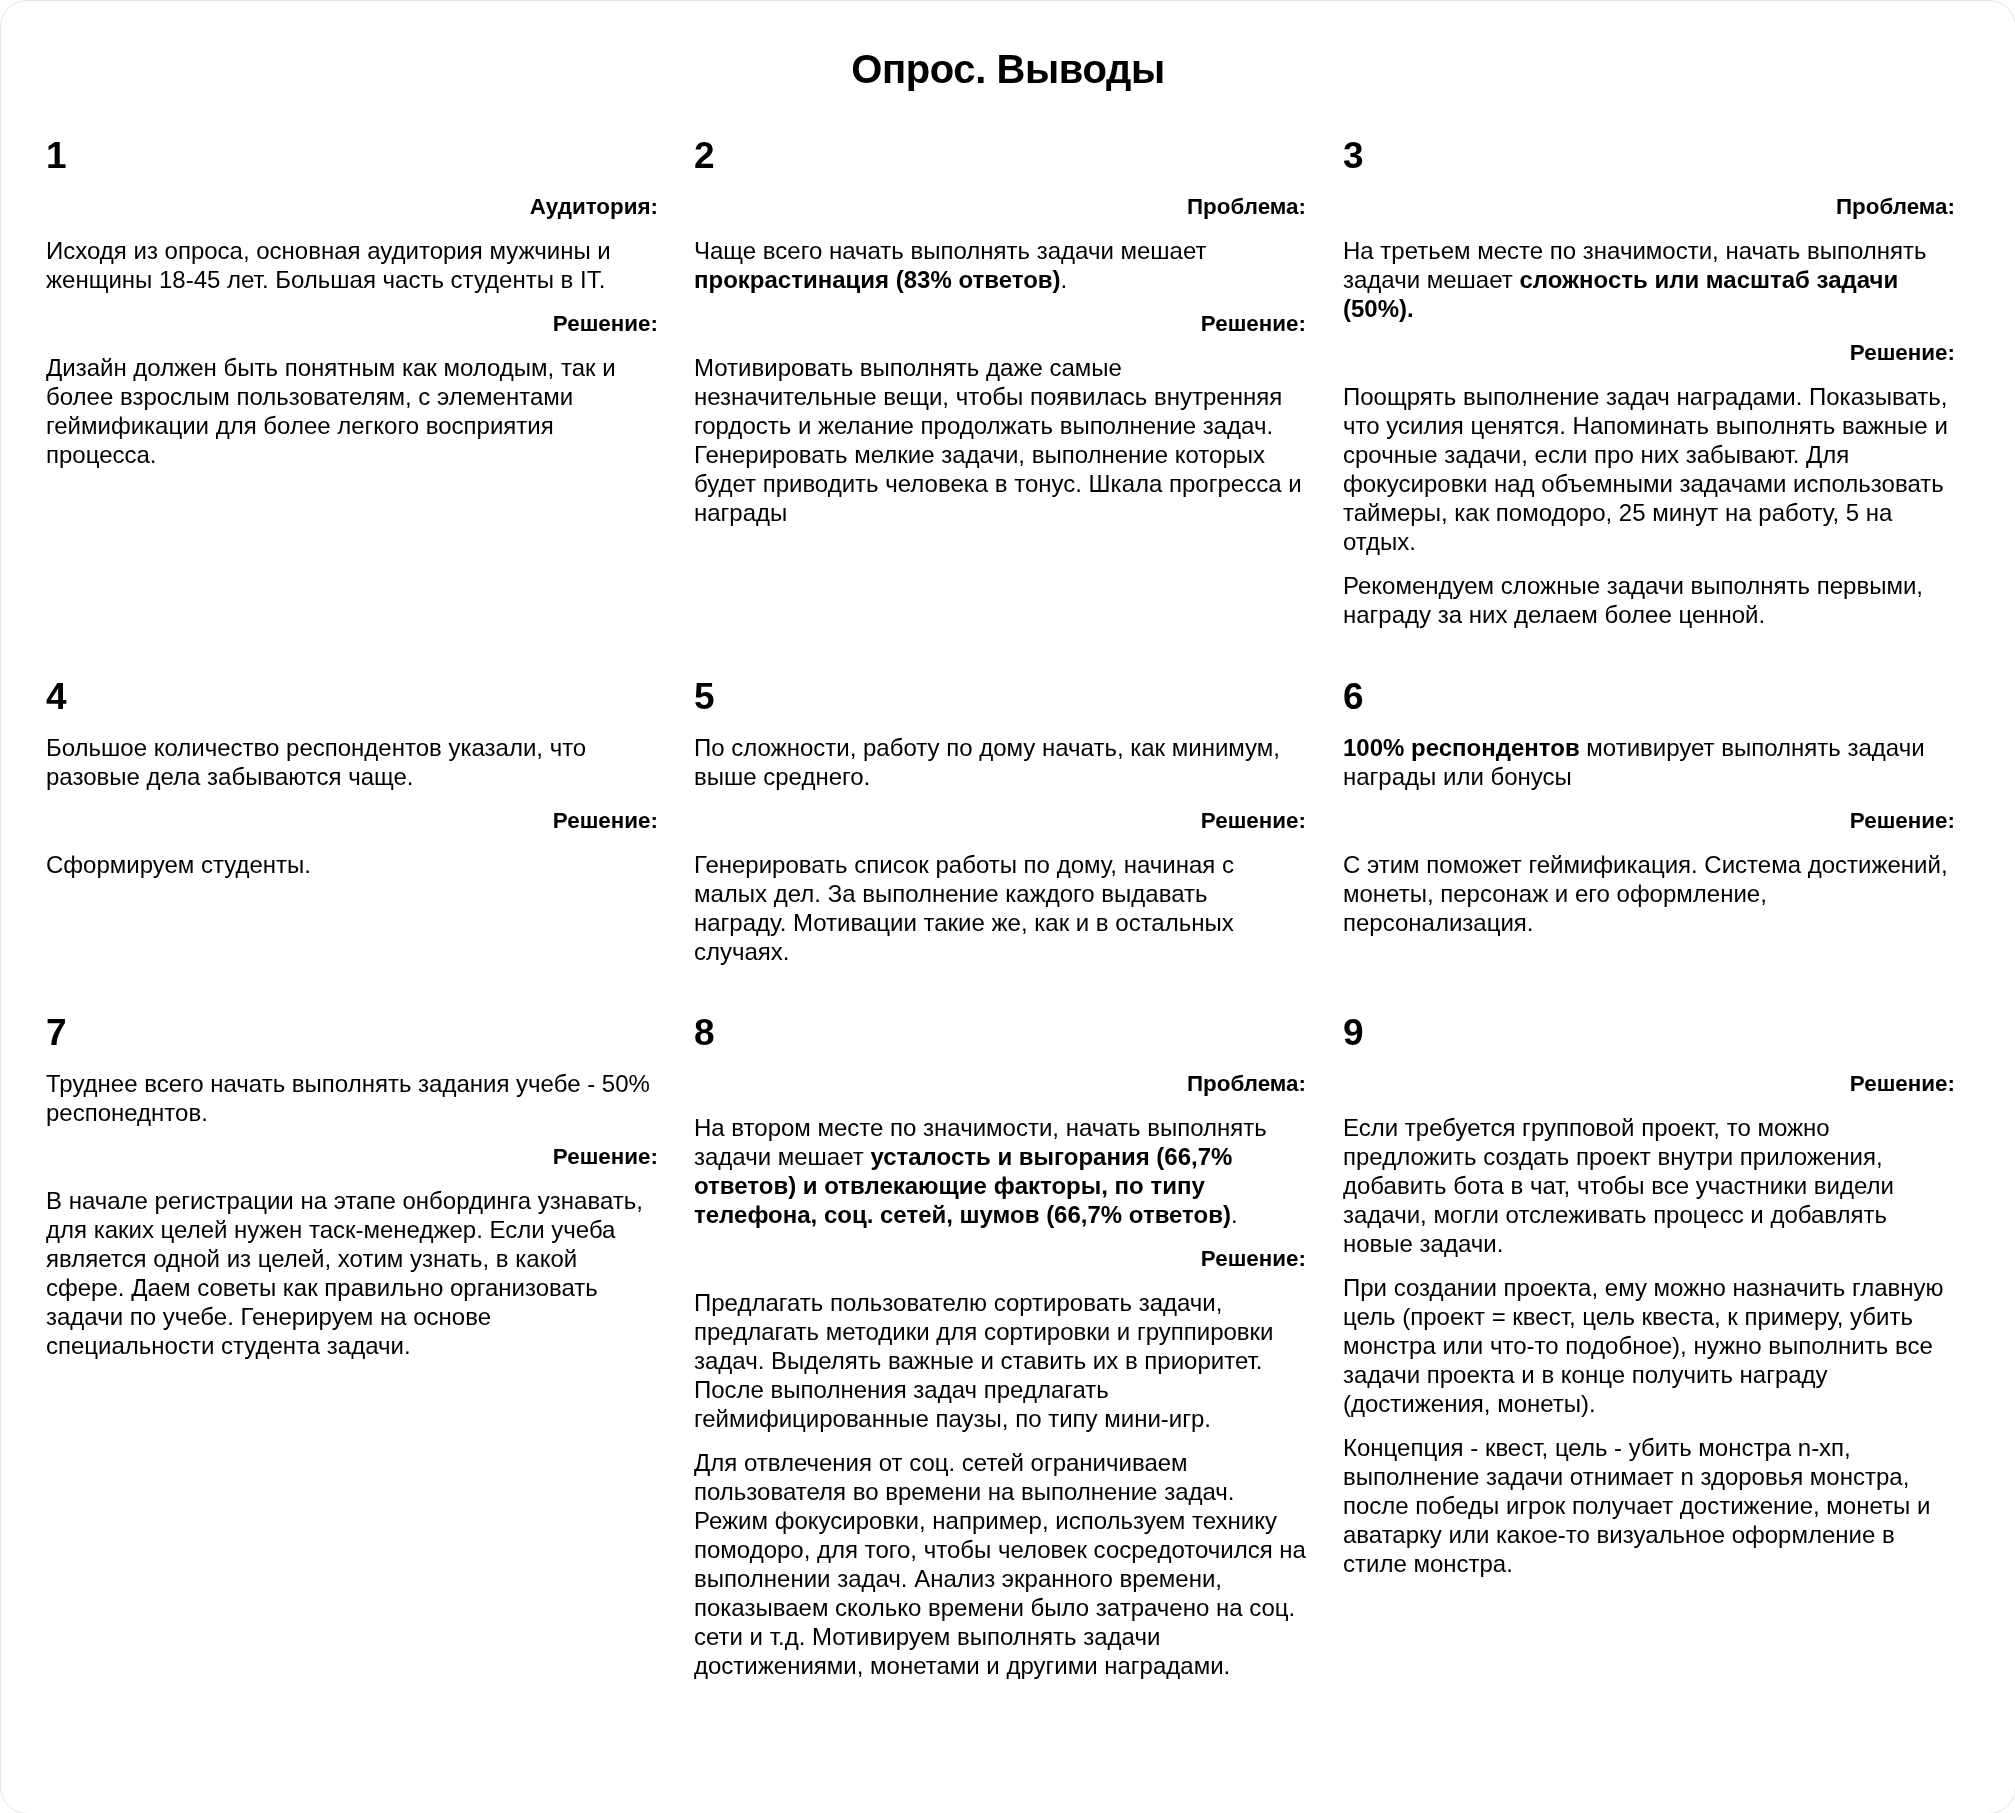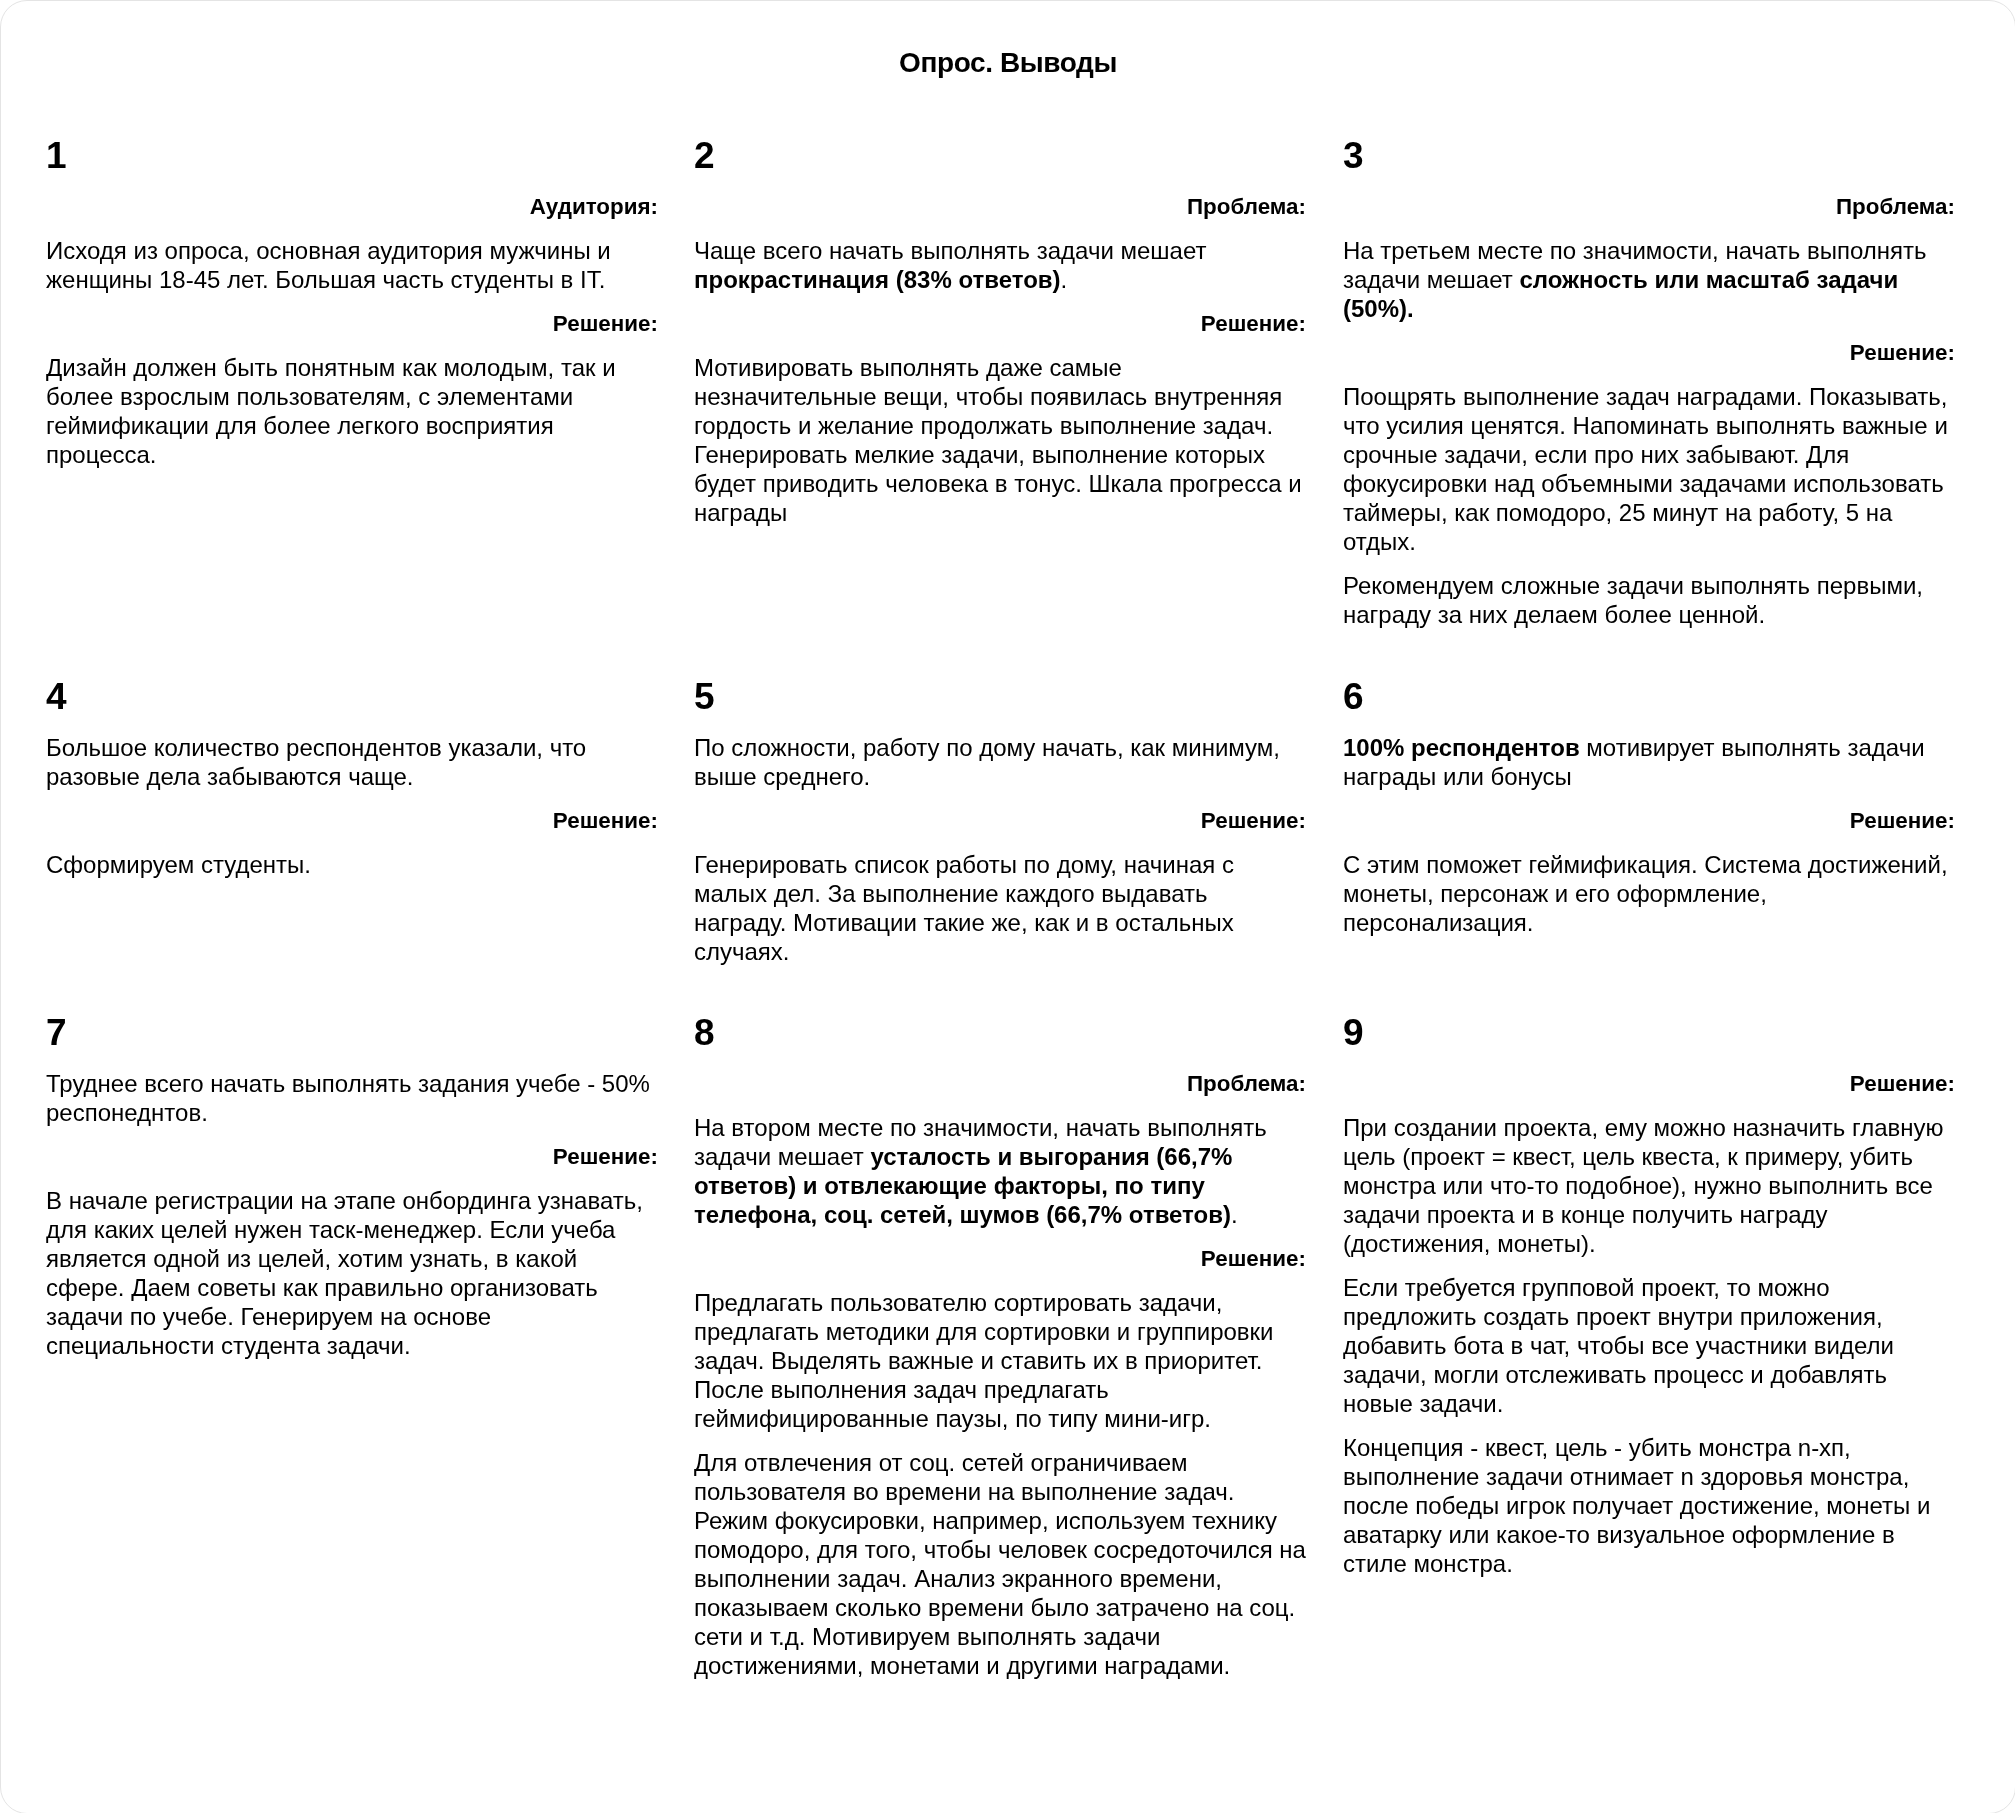--- a/index.html
+++ b/index.html
@@ -1,21 +1,21 @@
 <!DOCTYPE html>
 <html style="font-size:12px"><head>
   <meta charset="utf-8">
   <style>
     html, body { margin: 0; padding: 0; background: #ffffff; }
     body { width: 2015px; height: 1814px; position: relative; overflow: hidden;
            font-family: "Liberation Sans", "DejaVu Sans", sans-serif; color: #000; }
     .frame { position: absolute; left: 0; top: 0; width: 2014px; height: 1812px;
              border: 0.7px solid #e4e4e4; border-radius: 27px; background: #fff; }
     .title { position: absolute; left: 0; right: 0; top: 46px; text-align: center;
-             font-size: 28px; font-weight: 700; letter-spacing: -0.4px; }
+             font-size: 40px; font-weight: 700; letter-spacing: -0.4px; }
     .card { position: absolute; width: 612px; }
     .num { font-size: 37px; font-weight: 700; line-height: 42px; margin: 0 0 15px 0; }
     .label { font-size: 22.4px; font-weight: 700; line-height: 29px; margin: 0 0 15px 0; text-align: right; }
     .para { font-size: 24px; line-height: 29px; margin: 0 0 15px 0; }
     .para b { font-weight: 700; }
     #c1 { left: 45px;  top: 134px; }
     #c2 { left: 693px; top: 134px; }
     #c3 { left: 1342px; top: 134px; }
     #c4 { left: 45px;  top: 675px; }
     #c5 { left: 693px; top: 675px; }
@@ -80,18 +80,18 @@
       <div class="num">8</div>
       <div class="label">Проблема:</div>
       <div class="para"><span>На втором месте по значимости, начать выполнять задачи мешает </span><b>усталость и выгорания (66,7% ответов) и отвлекающие факторы, по типу телефона, соц. сетей, шумов (66,7% ответов)</b><span>.</span></div>
       <div class="label">Решение:</div>
       <div class="para"><span>Предлагать пользователю сортировать задачи, предлагать методики для сортировки и группировки задач. Выделять важные и ставить их в приоритет. После выполнения задач предлагать геймифицированные паузы, по типу мини-игр.</span></div>
       <div class="para"><span>Для отвлечения от соц. сетей ограничиваем пользователя во времени на выполнение задач. Режим фокусировки, например, используем технику помодоро, для того, чтобы человек сосредоточился на выполнении задач. Анализ экранного времени, показываем сколько времени было затрачено на соц. сети и т.д. Мотивируем выполнять задачи достижениями, монетами и другими наградами.</span></div>
     </div>
   <div class="card" id="c9">
       <div class="num">9</div>
       <div class="label">Решение:</div>
+      <div class="para"><span>Если требуется групповой проект, то можно предложить создать проект внутри приложения, добавить бота в чат, чтобы все участники видели задачи, могли отслеживать процесс и добавлять новые задачи.</span></div>
       <div class="para"><span>При создании проекта, ему можно назначить главную цель (проект = квест, цель квеста, к примеру, убить монстра или что-то подобное), нужно выполнить все задачи проекта и в конце получить награду (достижения, монеты).</span></div>
-      <div class="para"><span>Если требуется групповой проект, то можно предложить создать проект внутри приложения, добавить бота в чат, чтобы все участники видели задачи, могли отслеживать процесс и добавлять новые задачи.</span></div>
       <div class="para"><span>Концепция - квест, цель - убить монстра n-хп, выполнение задачи отнимает n здоровья монстра, после победы игрок получает достижение, монеты и аватарку или какое-то визуальное оформление в стиле монстра.</span></div>
     </div>
 </div>
 
 
 </body></html>

